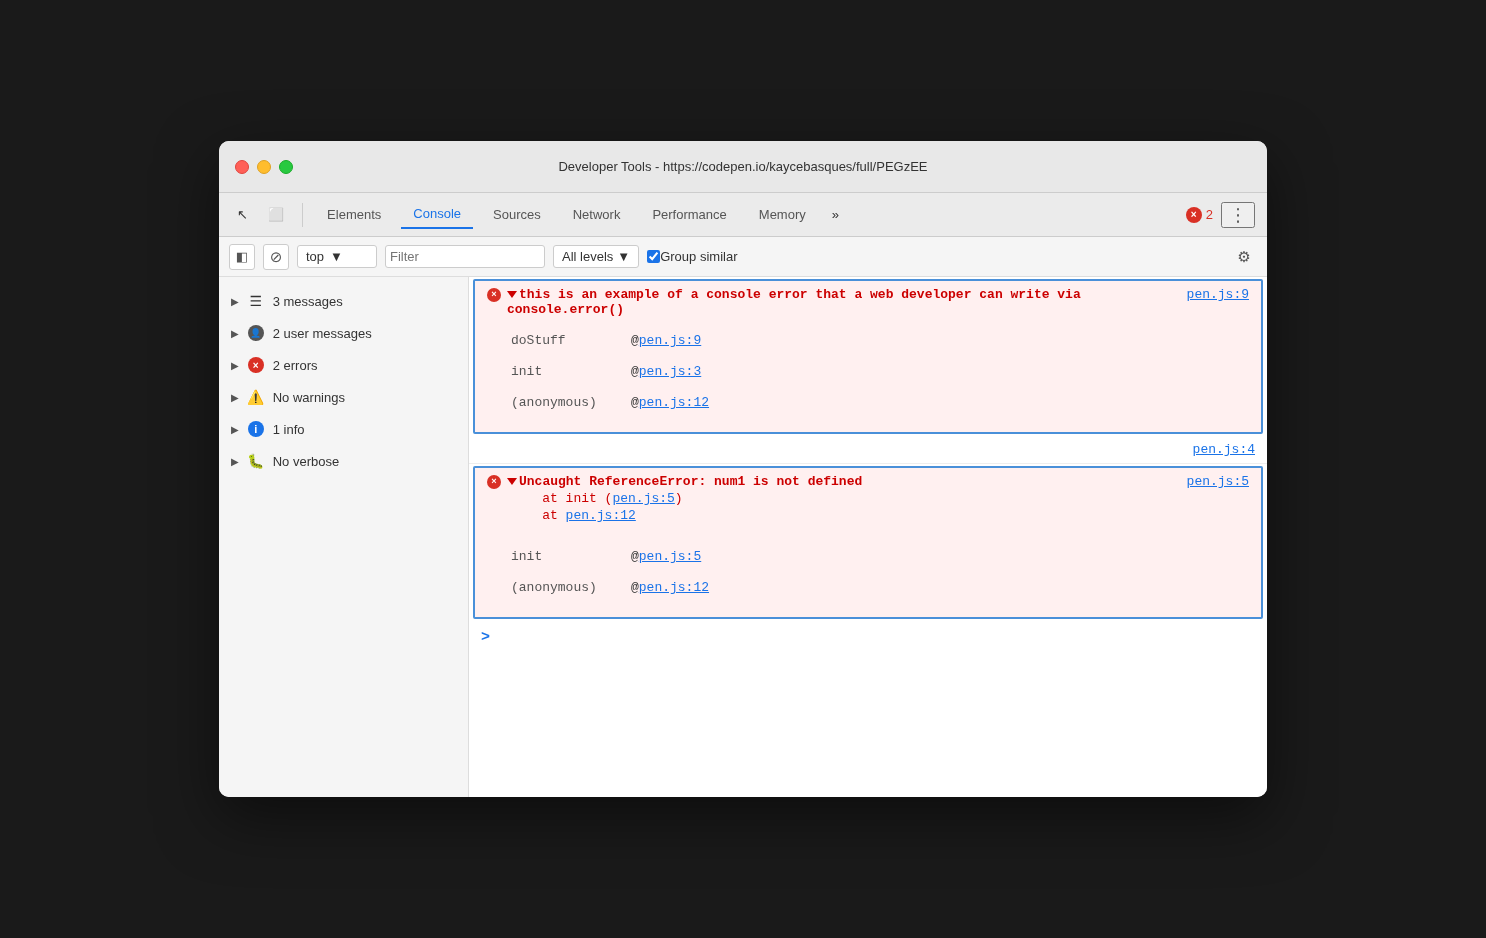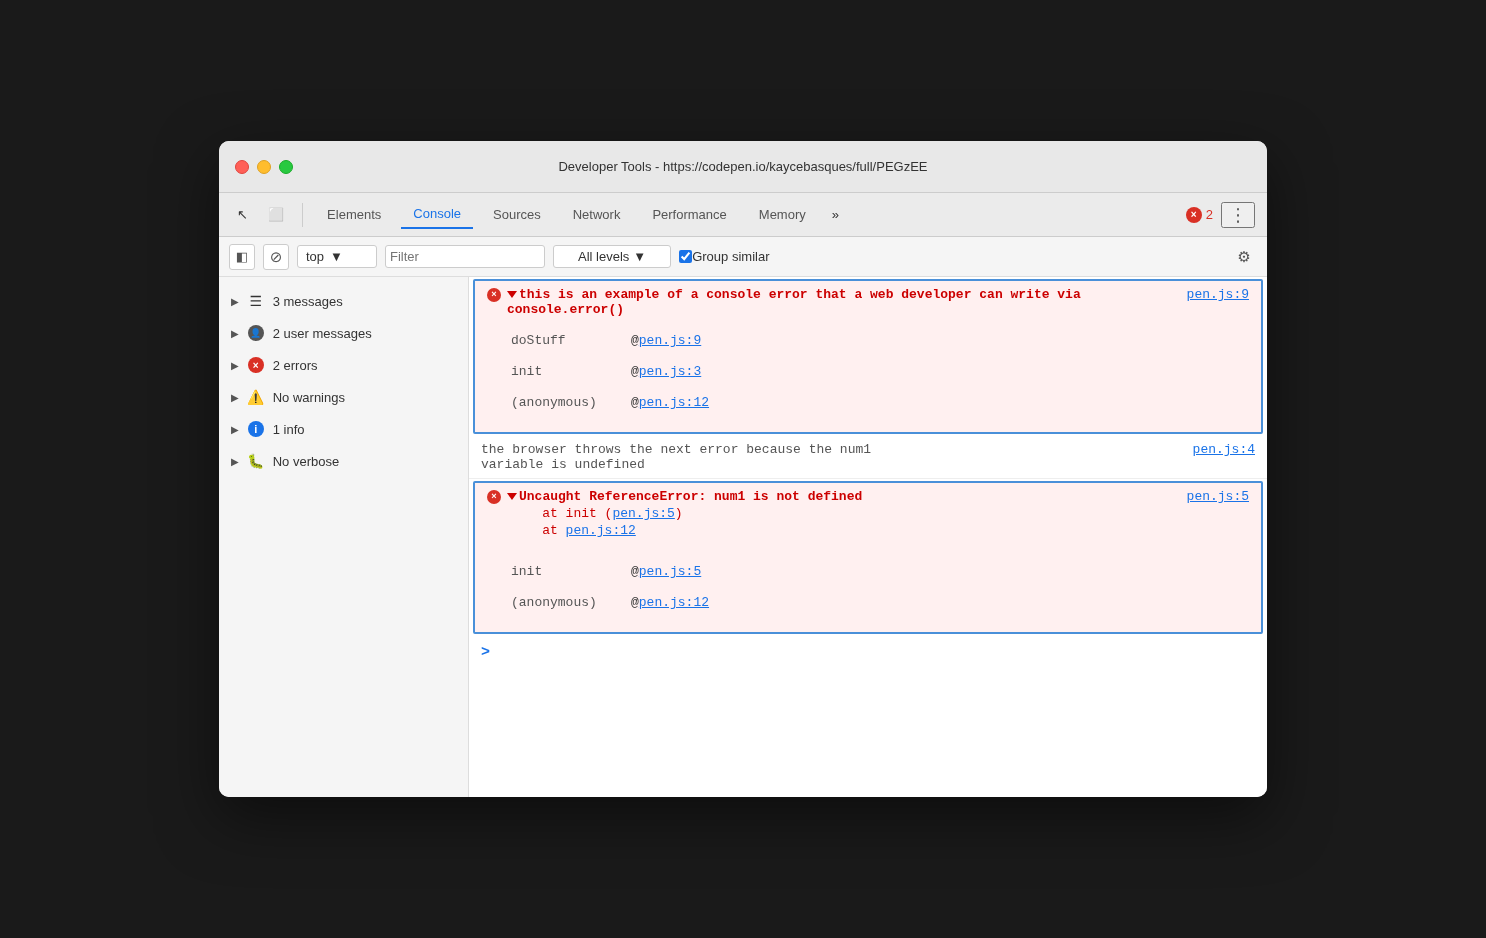--- a/index.html
+++ b/index.html
@@ -161,21 +161,21 @@
       width: 160px;
       background: #fff;
     }
 
     .levels-dropdown {
       display: flex;
       align-items: center;
       background: #fff;
       border: 1px solid #ccc;
       border-radius: 3px;
-      padding: 3px 24px;
+      padding: 3px 8px;
       font-size: 13px;
       color: #333;
       gap: 4px;
       cursor: pointer;
     }
 
     .checkbox-group {
       display: flex;
       align-items: center;
       font-size: 13px;
@@ -477,21 +477,20 @@
         </div>
         <div class="stack-line">
           <span class="stack-fn">(anonymous)</span>
           <span>@ </span>
           <span class="stack-link">pen.js:12</span>
         </div>
       </div>
 
       <div class="console-entry info-entry">
         <div class="info-line">
-          <span class="info-text">the browser throws the next error because the num1<br>variable is undefined</span>
           <span class="file-link">pen.js:4</span>
         </div>
       </div>
 
       <div class="console-entry error-entry">
         <div class="error-line">
           <span class="error-icon-red">×</span>
           <span class="error-text">
             <span class="triangle-down"></span>Uncaught ReferenceError: num1 is not defined
           </span>

